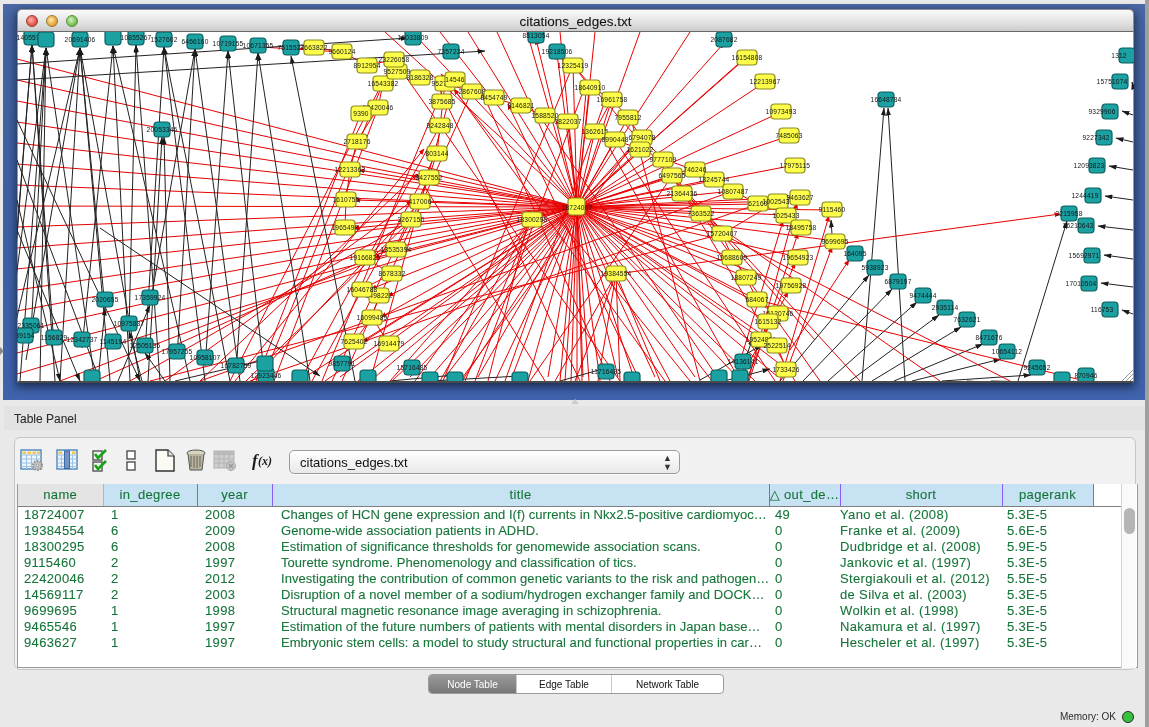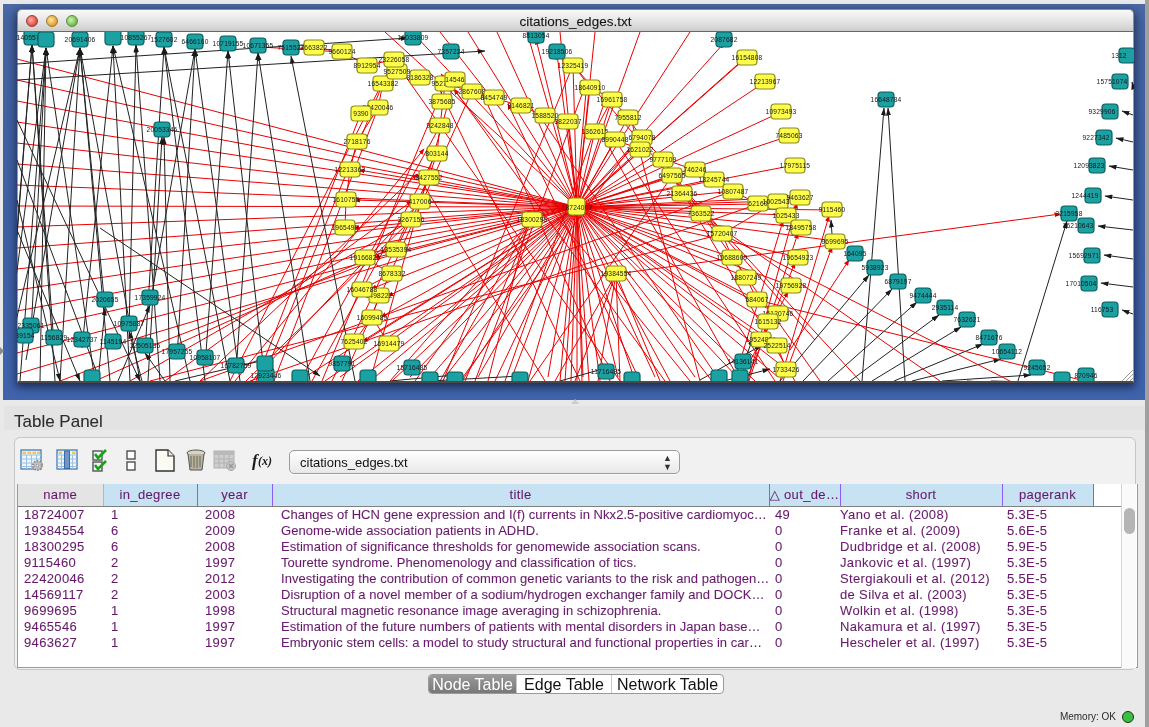--- a/index.html
+++ b/index.html
@@ -4,43 +4,43 @@
 *{margin:0;padding:0;box-sizing:border-box}
 html,body{width:1149px;height:727px;font-family:"Liberation Sans",sans-serif;background:#e9e9e9;overflow:hidden;position:relative}
 #desk{position:absolute;left:3px;top:4px;width:1143px;height:396px;background:linear-gradient(180deg,#4c69a6 0%,#44639f 5%,#3e60a4 60%,#3f63ac 100%)}
 #rstrip{position:absolute;left:1145px;top:0;width:4px;height:727px;background:#9f9f9f}
 #win{position:absolute;left:17px;top:9px;width:1117px;height:374px;border-radius:5px 5px 0 0;box-shadow:0 3px 9px 1px rgba(8,14,34,.65)}
 #tbar{position:absolute;left:0;top:0;width:100%;height:23px;border-radius:5px 5px 0 0;background:linear-gradient(180deg,#f9f9f9 0%,#ececec 35%,#dfdfdf 65%,#cccccc 100%);border:1px solid #8e8e8e;border-bottom:1px solid #686868}
 #tbar .title{position:absolute;left:0;right:0;top:4px;text-align:center;font-size:13.5px;color:#161616;-webkit-text-stroke:.25px rgba(0,0,0,.4)}
 .tl{position:absolute;top:5px;width:12px;height:12px;border-radius:50%}
 #canvas{position:absolute;left:0;top:23px;width:1117px;height:351px;background:#fff;border-left:1px solid #9a9a9a;border-right:1px solid #9a9a9a;border-bottom:2px solid #4a4a4a}
 #tpanel{position:absolute;left:4px;top:406px;width:1141px;height:24px;background:#e3e3e3}
-#tpanel span{position:absolute;left:10px;top:6px;font-size:17px;color:#2e2e2e;-webkit-text-stroke:.2px rgba(0,0,0,.35)}
+#tpanel span{position:absolute;left:10px;top:6px;font-size:12px;color:#2e2e2e;-webkit-text-stroke:.2px rgba(0,0,0,.35)}
 #toolpane{position:absolute;left:14px;top:437px;width:1122px;height:233px;background:#f1f1f1;border:1px solid #c6c6c6;border-radius:6px}
 #combo{position:absolute;left:289px;top:450px;width:391px;height:24px;border:1px solid #9c9c9c;border-radius:5px;background:linear-gradient(180deg,#ffffff,#e8e8e8);box-shadow:0 1px 1px rgba(255,255,255,.8)}
 #combo .ct{position:absolute;left:10px;top:4px;font-size:13px;color:#111}
 #combo .ar{position:absolute;right:7px;top:3px;font-size:9px;color:#333;line-height:9px;text-align:center}
 #tablewrap{position:absolute;left:17px;top:484px;width:1121px;height:184px;background:#fff;border-left:1px solid #9a9a9a;border-right:1px solid #9a9a9a;border-bottom:1px solid #9a9a9a;overflow:hidden}
-table{border-collapse:collapse;table-layout:fixed;width:1103px;font-size:13px;color:#701a75;letter-spacing:.35px;-webkit-text-stroke:.2px rgba(0,0,0,.35)}
+table{border-collapse:collapse;table-layout:fixed;width:1103px;font-size:13px;color:#15803d;letter-spacing:.35px;-webkit-text-stroke:.2px rgba(0,0,0,.35)}
 th.c7{background:#fff;border-right:none}
 th{height:22px;font-weight:normal;font-size:13px;background:#c7e2f2;border-right:1px solid #8b5cf6;border-bottom:1px solid #808080;text-align:center;overflow:hidden;white-space:nowrap}
 th.c0{background:#e4e4e4;border-right:1px solid #b5b5b5}
 td{height:16px;padding:0;overflow:hidden;white-space:nowrap}
 td.c0{padding-left:6px}
 td.c1{padding-left:8px}
 td.c2{padding-left:8px}
 td.c3{padding-left:9px;letter-spacing:.05px}
 td.c4{padding-left:6px}
 td.c5{text-align:left}
 td.c6{padding-left:5px}
 .colg .c0{width:85px}.colg .c1{width:94px}.colg .c2{width:75px}.colg .c3{width:497px}.colg .c4{width:71px}.colg .c5{width:162px}.colg .c6{width:91px}.colg .c7{width:28px}
 #vsb{position:absolute;left:1121px;top:484px;width:15px;height:184px;background:#fafafa;border-left:1px solid #d5d5d5}
 #vsb .th{position:absolute;left:2px;top:24px;width:11px;height:26px;border-radius:6px;background:#b5b5b5}
 #tabs{position:absolute;left:428px;top:674px;height:20px;border:1px solid #9a9a9a;border-radius:4px;background:#fff;overflow:hidden;display:flex}
-#tabs div{font-size:16px;color:#111;padding:1px 0 0 0;line-height:18px;text-align:center}
+#tabs div{font-size:10px;color:#111;padding:1px 0 0 0;line-height:18px;text-align:center}
 #tabs .t1{width:87px}#tabs .t2{width:94px}#tabs .t3{width:111px}
 #tabs .sel{background:linear-gradient(180deg,#9a9a9a,#787878);color:#fff}
 #tabs .sep{width:1px;padding:0;background:#c9c9c9}
 #mem{position:absolute;right:33px;top:711px;font-size:10px;color:#2b2b2b}
 #memdot{position:absolute;left:1122px;top:711px;width:12px;height:12px;border-radius:50%;background:#35c33c;border:1.5px solid #2a2a2a;box-sizing:border-box}
 </style></head>
 <body>
 <div id="desk"></div>
 <div id="rstrip"></div>
 <div style="position:absolute;left:0;top:347px;width:0;height:0;border-top:4px solid transparent;border-bottom:4px solid transparent;border-left:4px solid #8a8a8a"></div>

